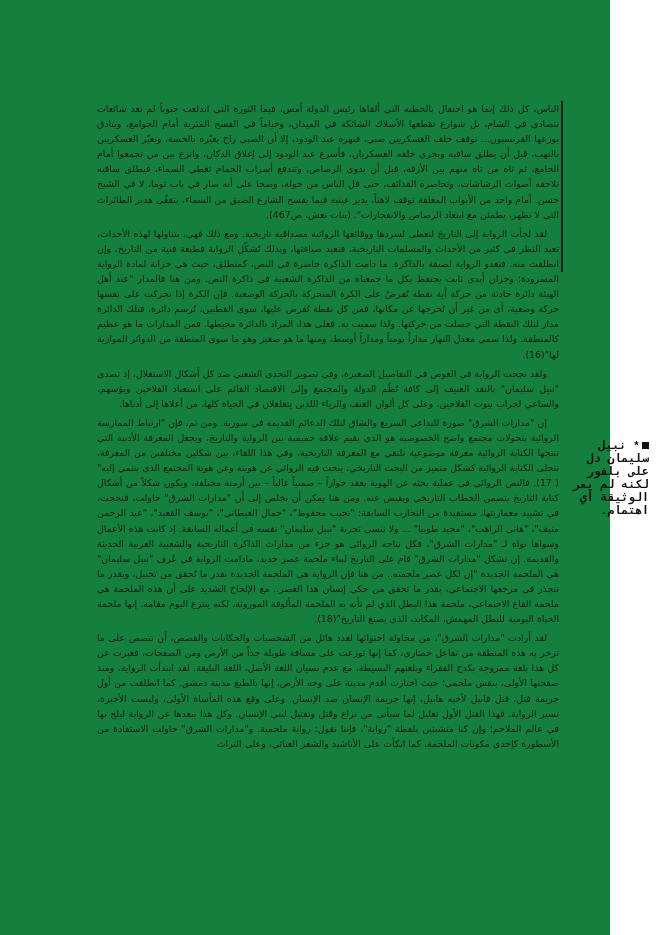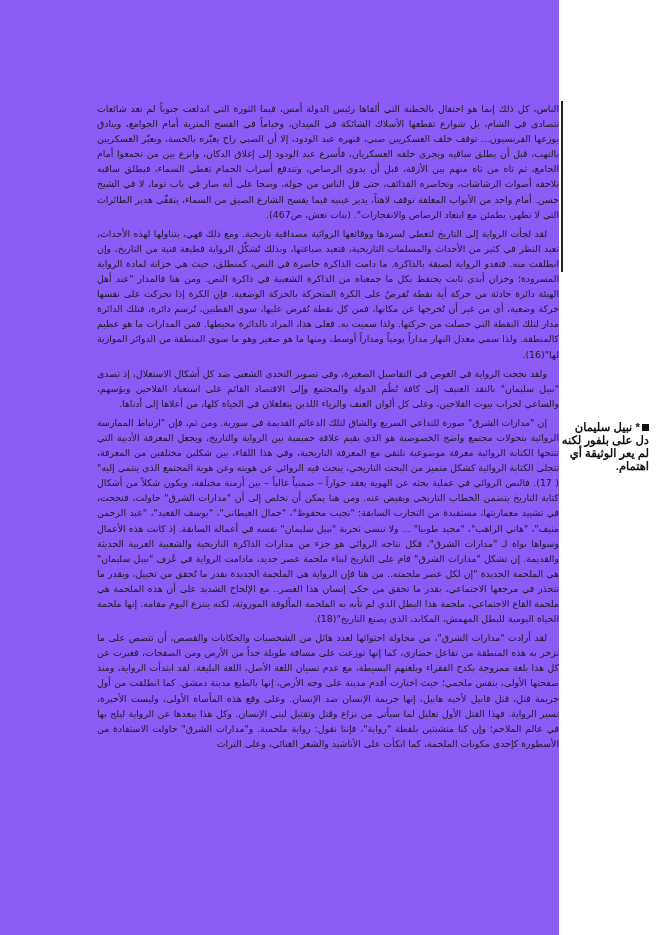--- a/index.html
+++ b/index.html
@@ -1,25 +1,25 @@
 <!DOCTYPE html>
 <html><head>
 <meta charset="utf-8">
 <style>
   html, body { margin:0; padding:0; background:#ffffff; }
   body { width:661px; height:935px; position:relative; overflow:hidden;
          font-family:"DejaVu Sans", sans-serif; color:#1a1a1a; }
-  .page { position:absolute; left:0; top:0; width:559px; height:935px; background:#8b5cf6; }
+  .page { position:absolute; left:0; top:0; width:610px; height:935px; background:#15803d; }
   .col { position:absolute; left:97px; top:101px; width:462px; direction:rtl; text-align:justify;
          font-family:"DejaVu Sans", sans-serif; font-size:9.4px; line-height:15.1px; }
   .col p { margin:0 0 4px 0; text-indent:12px; }
   .col p.first { text-indent:0; }
   .rule { position:absolute; left:561px; top:101px; width:1.5px; height:171px; background:#222; }
-  .sidenote { position:absolute; left:561px; top:421px; width:88px; direction:rtl; text-align:right;
-              font-family:Liberation Sans, sans-serif; font-weight:bold; font-size:11.5px; line-height:13px; color:#111; }
+  .sidenote { position:absolute; left:561px; top:439px; width:88px; direction:rtl; text-align:right;
+              font-family:Liberation Mono, monospace; font-weight:bold; font-size:11.5px; line-height:13px; color:#111; }
   .sidenote .sq { display:inline-block; width:7px; height:7px; background:#111; margin-left:2px; vertical-align:middle; }
   .footer { position:absolute; left:405px; top:739px; width:150px; direction:rtl; text-align:right;
             font-family:"Liberation Serif", serif; font-weight:bold; font-size:17px; color:#111; }
 </style>
 </head>
 <body>
 
 <div class="page">
   <div class="rule"></div>
 

